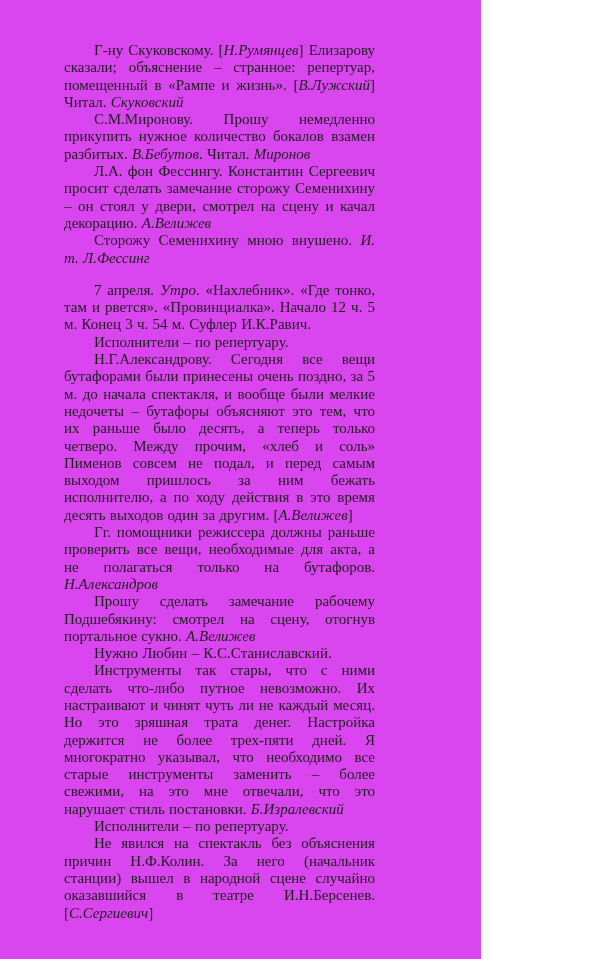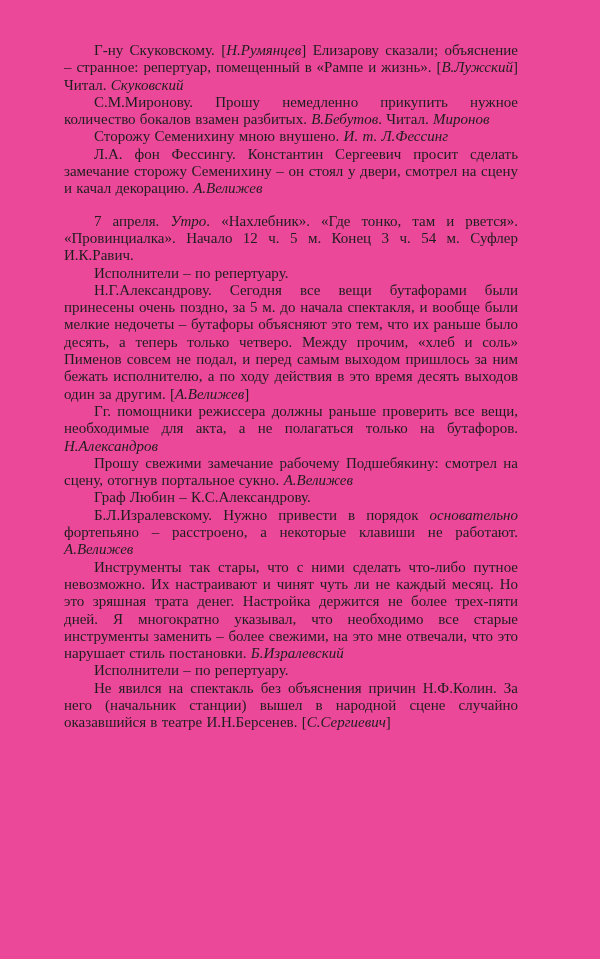--- a/index.html
+++ b/index.html
@@ -2,29 +2,29 @@
 <html><head>
 <meta charset="utf-8">
 <style>
   html, body {
     margin: 0;
     padding: 0;
     background: #ffffff;
   }
   .page {
     position: relative;
-    width: 600px;
+    width: 481px;
     height: 959px;
     box-sizing: border-box;
-    background: #ec4899;
+    background: #d946ef;
     color: #1e1e1e;
     font-family: "Liberation Serif", "DejaVu Serif", serif;
     font-size: 15px;
     line-height: 17.3px;
-    padding: 42px 82px 0 64px;
+    padding: 42px 106px 0 64px;
     overflow: hidden;
   }
   .text-block {
     width: 100%;
   }
   .para {
     margin: 0;
     text-align: justify;
     text-indent: 30px;
     word-spacing: 0.5px;
@@ -39,26 +39,25 @@
     font-style: italic;
   }
 </style>
 </head>
 <body>
 
 <div class="page">
   <div class="text-block" id="text-block">
       <p class="para"><span class="run">Г-ну Скуковскому. [</span><span class="run italic">Н.Румянцев</span><span class="run">] Елизарову сказали; объяснение – странное: репертуар, помещенный в «Рампе и жизнь». [</span><span class="run italic">В.Лужский</span><span class="run">] Читал. </span><span class="run italic">Скуковский</span></p>
       <p class="para"><span class="run">С.М.Миронову. Прошу немедленно прикупить нужное количество бокалов взамен разбитых. </span><span class="run italic">В.Бебутов</span><span class="run">. Читал. </span><span class="run italic">Миронов</span></p>
+      <p class="para"><span class="run">Л.А. фон Фессингу. Константин Сергеевич просит сделать замечание сторожу Семенихину – он стоял у двери, смотрел на сцену и качал декорацию. </span><span class="run italic">А.Велижев</span></p>
       <p class="para"><span class="run">Сторожу Семенихину мною внушено. </span><span class="run italic">И. т. Л.Фессинг</span></p>
-      <p class="para"><span class="run">Л.А. фон Фессингу. Константин Сергеевич просит сделать замечание сторожу Семенихину – он стоял у двери, смотрел на сцену и качал декорацию. </span><span class="run italic">А.Велижев</span></p>
       <p class="para gap"><span class="run">7 апреля. </span><span class="run italic">Утро</span><span class="run">. «Нахлебник». «Где тонко, там и рвется». «Провинциалка». Начало 12 ч. 5 м. Конец 3 ч. 54 м. Суфлер И.К.Равич.</span></p>
       <p class="para"><span class="run">Исполнители – по репертуару.</span></p>
       <p class="para"><span class="run">Н.Г.Александрову. Сегодня все вещи бутафорами были принесены очень поздно, за 5 м. до начала спектакля, и вообще были мелкие недочеты – бутафоры объясняют это тем, что их раньше было десять, а теперь только четверо. Между прочим, «хлеб и соль» Пименов совсем не подал, и перед самым выходом пришлось за ним бежать исполнителю, а по ходу действия в это время десять выходов один за другим. [</span><span class="run italic">А.Велижев</span><span class="run">]</span></p>
       <p class="para"><span class="run">Гг. помощники режиссера должны раньше проверить все вещи, необходимые для акта, а не полагаться только на бутафоров. </span><span class="run italic">Н.Александров</span></p>
-      <p class="para"><span class="run">Прошу свежими замечание рабочему Подшебякину: смотрел на сцену, отогнув портальное сукно. </span><span class="run italic">А.Велижев</span></p>
-      <p class="para"><span class="run">Граф Любин – К.С.Александрову.</span></p>
-      <p class="para"><span class="run">Б.Л.Изралевскому. Нужно привести в порядок </span><span class="run italic">основательно</span><span class="run"> фортепьяно – расстроено, а некоторые клавиши не работают. </span><span class="run italic">А.Велижев</span></p>
+      <p class="para"><span class="run">Прошу сделать замечание рабочему Подшебякину: смотрел на сцену, отогнув портальное сукно. </span><span class="run italic">А.Велижев</span></p>
+      <p class="para"><span class="run">Нужно Любин – К.С.Станиславский.</span></p>
       <p class="para"><span class="run">Инструменты так стары, что с ними сделать что-либо путное невозможно. Их настраивают и чинят чуть ли не каждый месяц. Но это зряшная трата денег. Настройка держится не более трех-пяти дней. Я многократно указывал, что необходимо все старые инструменты заменить – более свежими, на это мне отвечали, что это нарушает стиль постановки. </span><span class="run italic">Б.Изралевский</span></p>
       <p class="para"><span class="run">Исполнители – по репертуару.</span></p>
       <p class="para"><span class="run">Не явился на спектакль без объяснения причин Н.Ф.Колин. За него (начальник станции) вышел в народной сцене случайно оказавшийся в театре И.Н.Берсенев. [</span><span class="run italic">С.Сергиевич</span><span class="run">]</span></p>
     </div>
 </div>
 
 </body></html>

